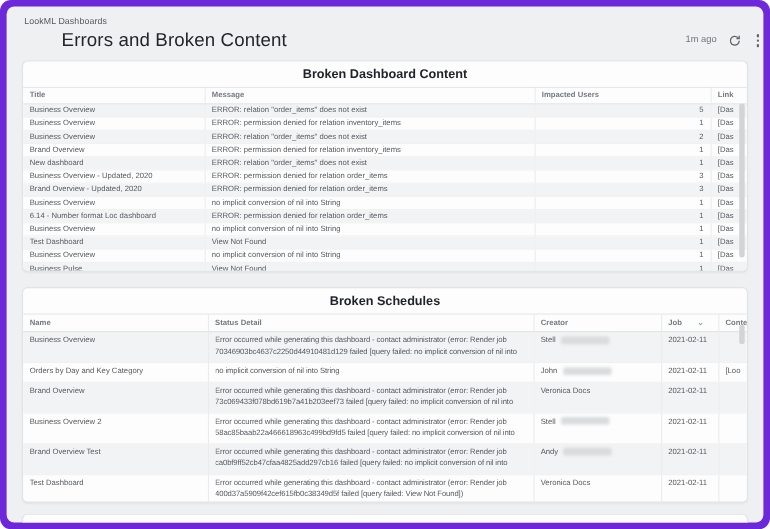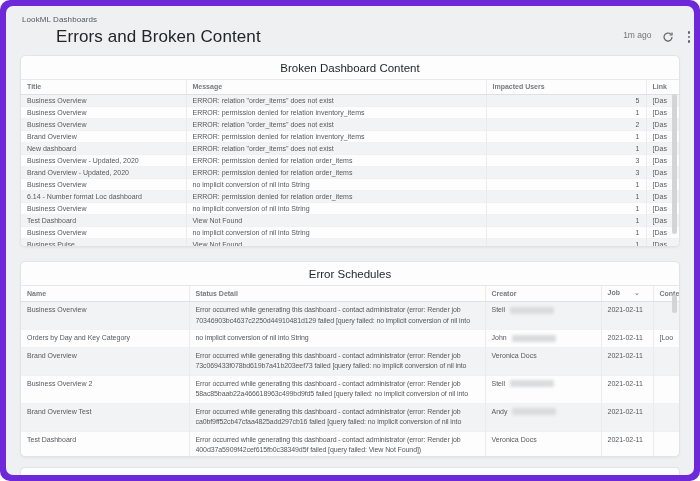--- a/index.html
+++ b/index.html
@@ -18,21 +18,21 @@
   .icon-btn { width:14px; height:14px; display:flex; align-items:center; justify-content:center; cursor:pointer; }
   .kebab { display:flex; flex-direction:column; gap:2px; align-items:center; cursor:pointer; padding:1px 4px; }
   .kebab i { width:2.5px; height:2.5px; border-radius:50%; background:#5f6368; display:block; }
 
   
   .card { position:relative; margin:0 14px; background:#fdfdfd; border:1px solid #e2e3e5;
           border-radius:5px; box-shadow:0 1px 2px rgba(0,0,0,.05); overflow:hidden; }
   .card-1 { height:192px; }
   .card-2 { height:196px; margin-top:14px; }
   .card-3 { height:10px; margin-top:10px; border-bottom:none; border-radius:5px 5px 0 0; }
-  .tile-title { text-align:center; font-size:11.5px; color:#1f2228; padding:6px 0 5px; font-weight:400; }
+  .tile-title { text-align:center; font-size:11.5px; color:#1f2228; padding:6px 0 5px; font-weight:700; }
 
   
   table { border-collapse:collapse; table-layout:fixed; width:658px; }
   th { font-size:7px; font-weight:700; color:#757a80; text-align:left; padding:3px 6px 4px;
        border-top:1px solid #e7e8e9; border-bottom:1px solid #dfe0e2; cursor:pointer;
        white-space:nowrap; overflow:hidden; }
   td { font-size:7px; color:#55595e; padding:0 6px; white-space:nowrap; overflow:hidden; }
   th + th, td + td { border-left:1px solid #ebebec; }
   tbody tr { border-bottom:1px solid #f1f1f2; }
   tbody tr:nth-child(odd) { background:#f2f3f4; }
@@ -180,21 +180,21 @@
     <td class="num">1</td>
     <td>[Das</td>
   </tr>
 </tbody>
       </table>
 
       <div class="vthumb v1"></div>
     </div>
 
     <div class="card card-2">
-      <div class="tile-title">Error Schedules</div>
+      <div class="tile-title">Broken Schedules</div>
       <table class="t2">
         <colgroup>
             <col style="width:168px">
             <col style="width:296px">
             <col style="width:116px">
             <col style="width:52px">
             <col style="width:26px">
           </colgroup>
         <thead>
           <tr>

